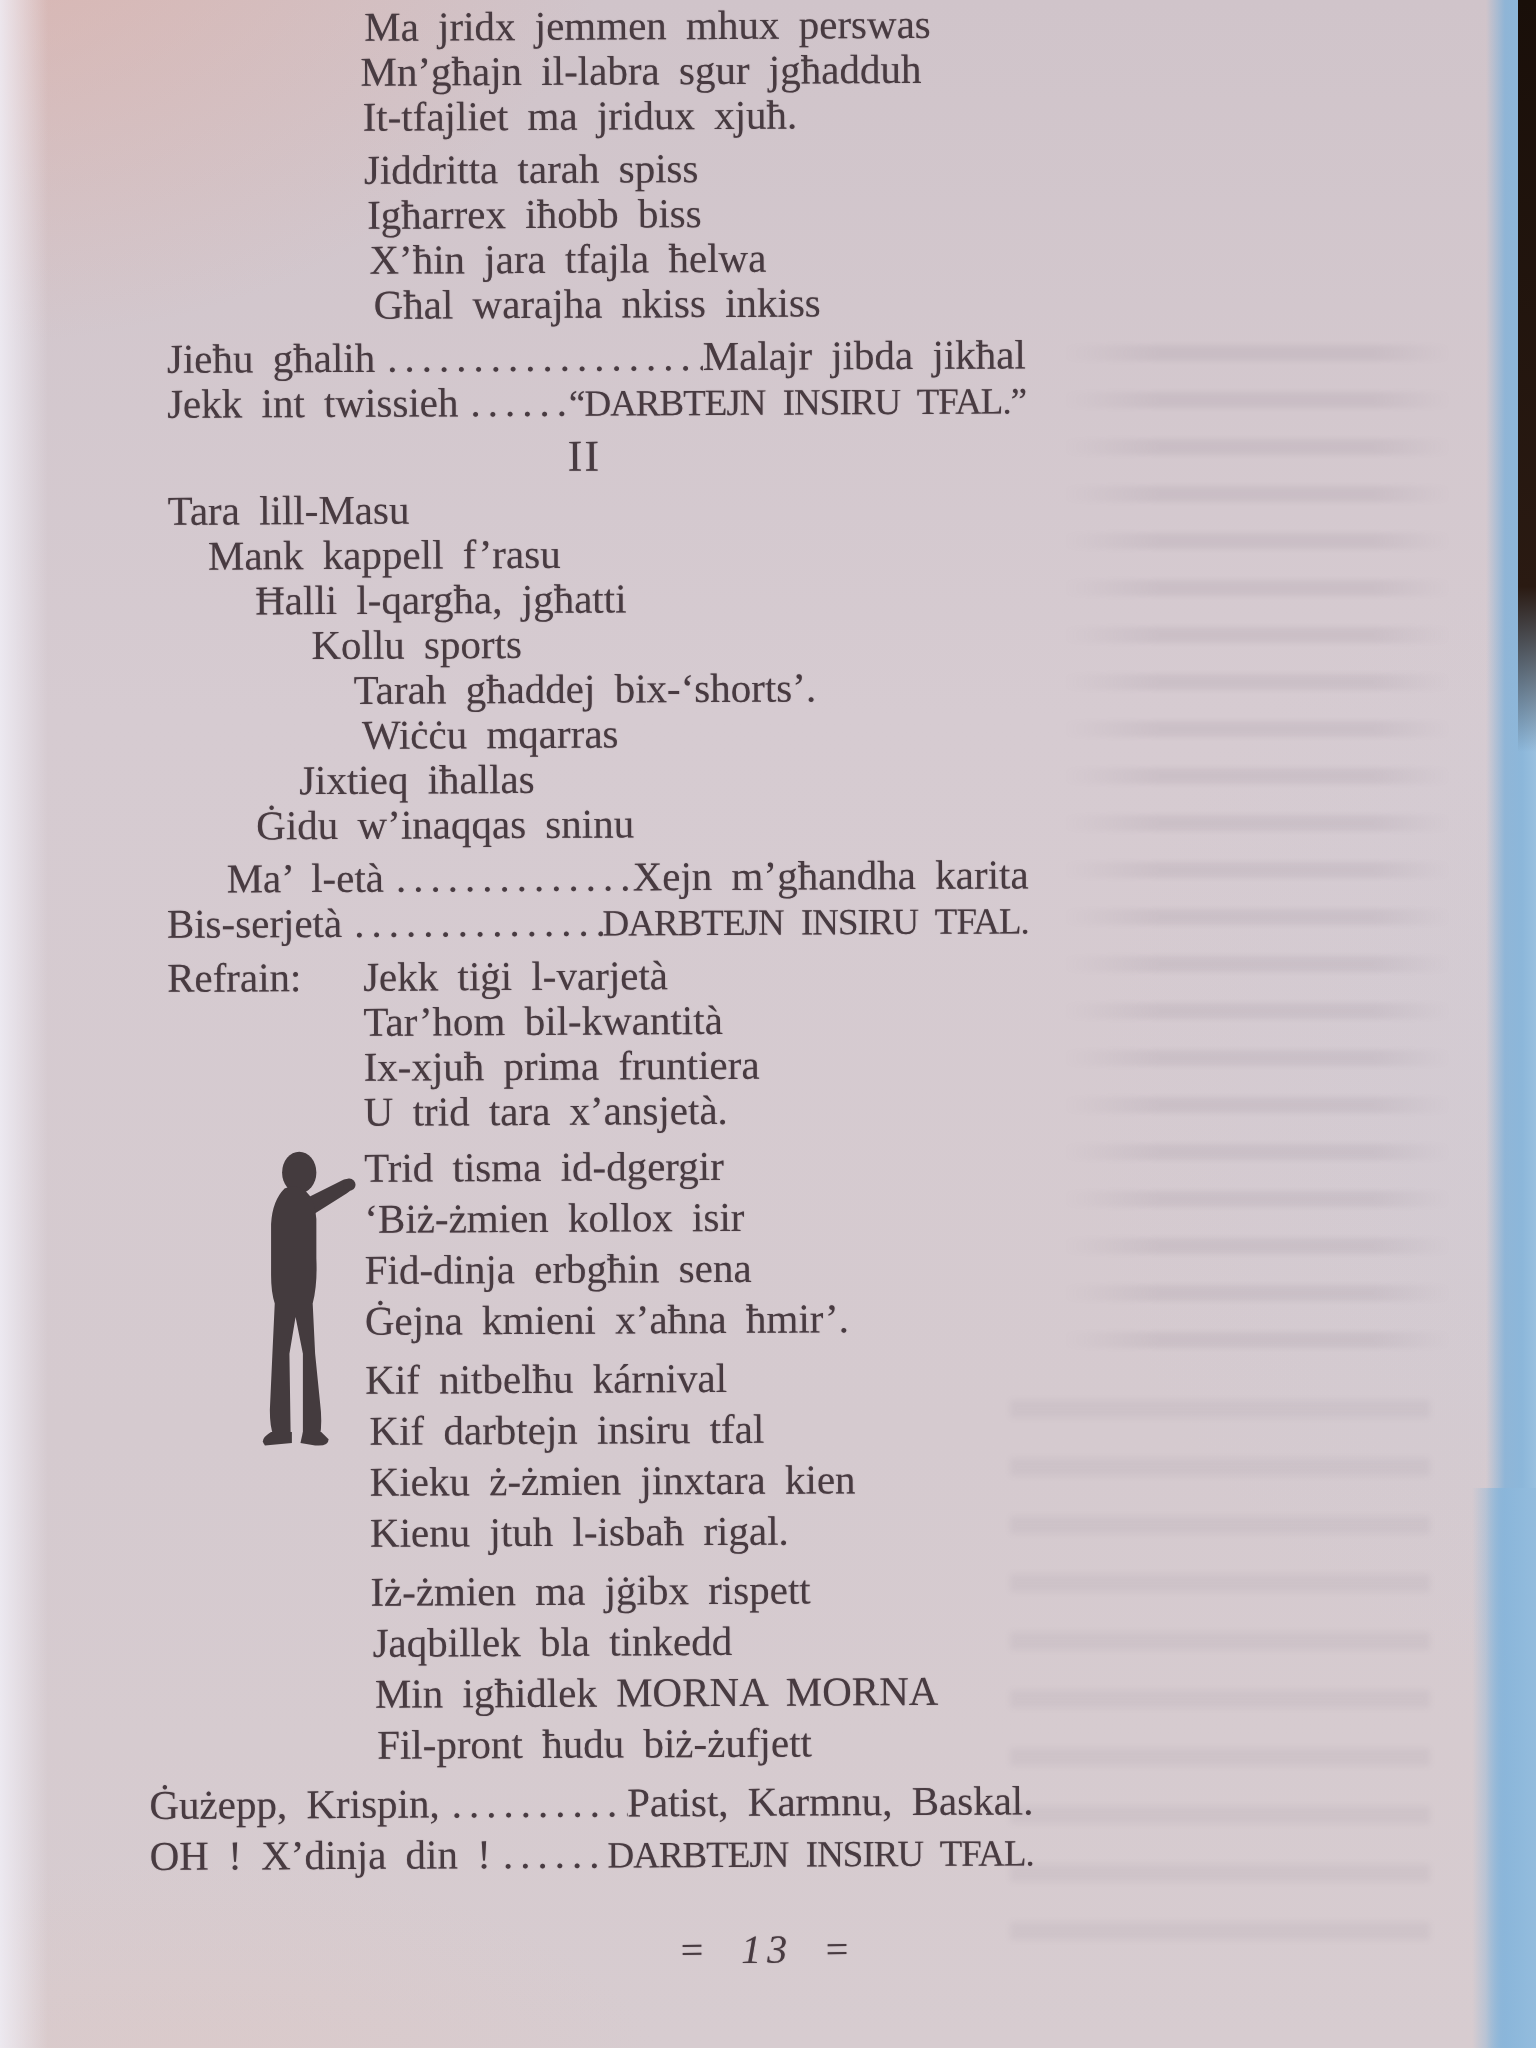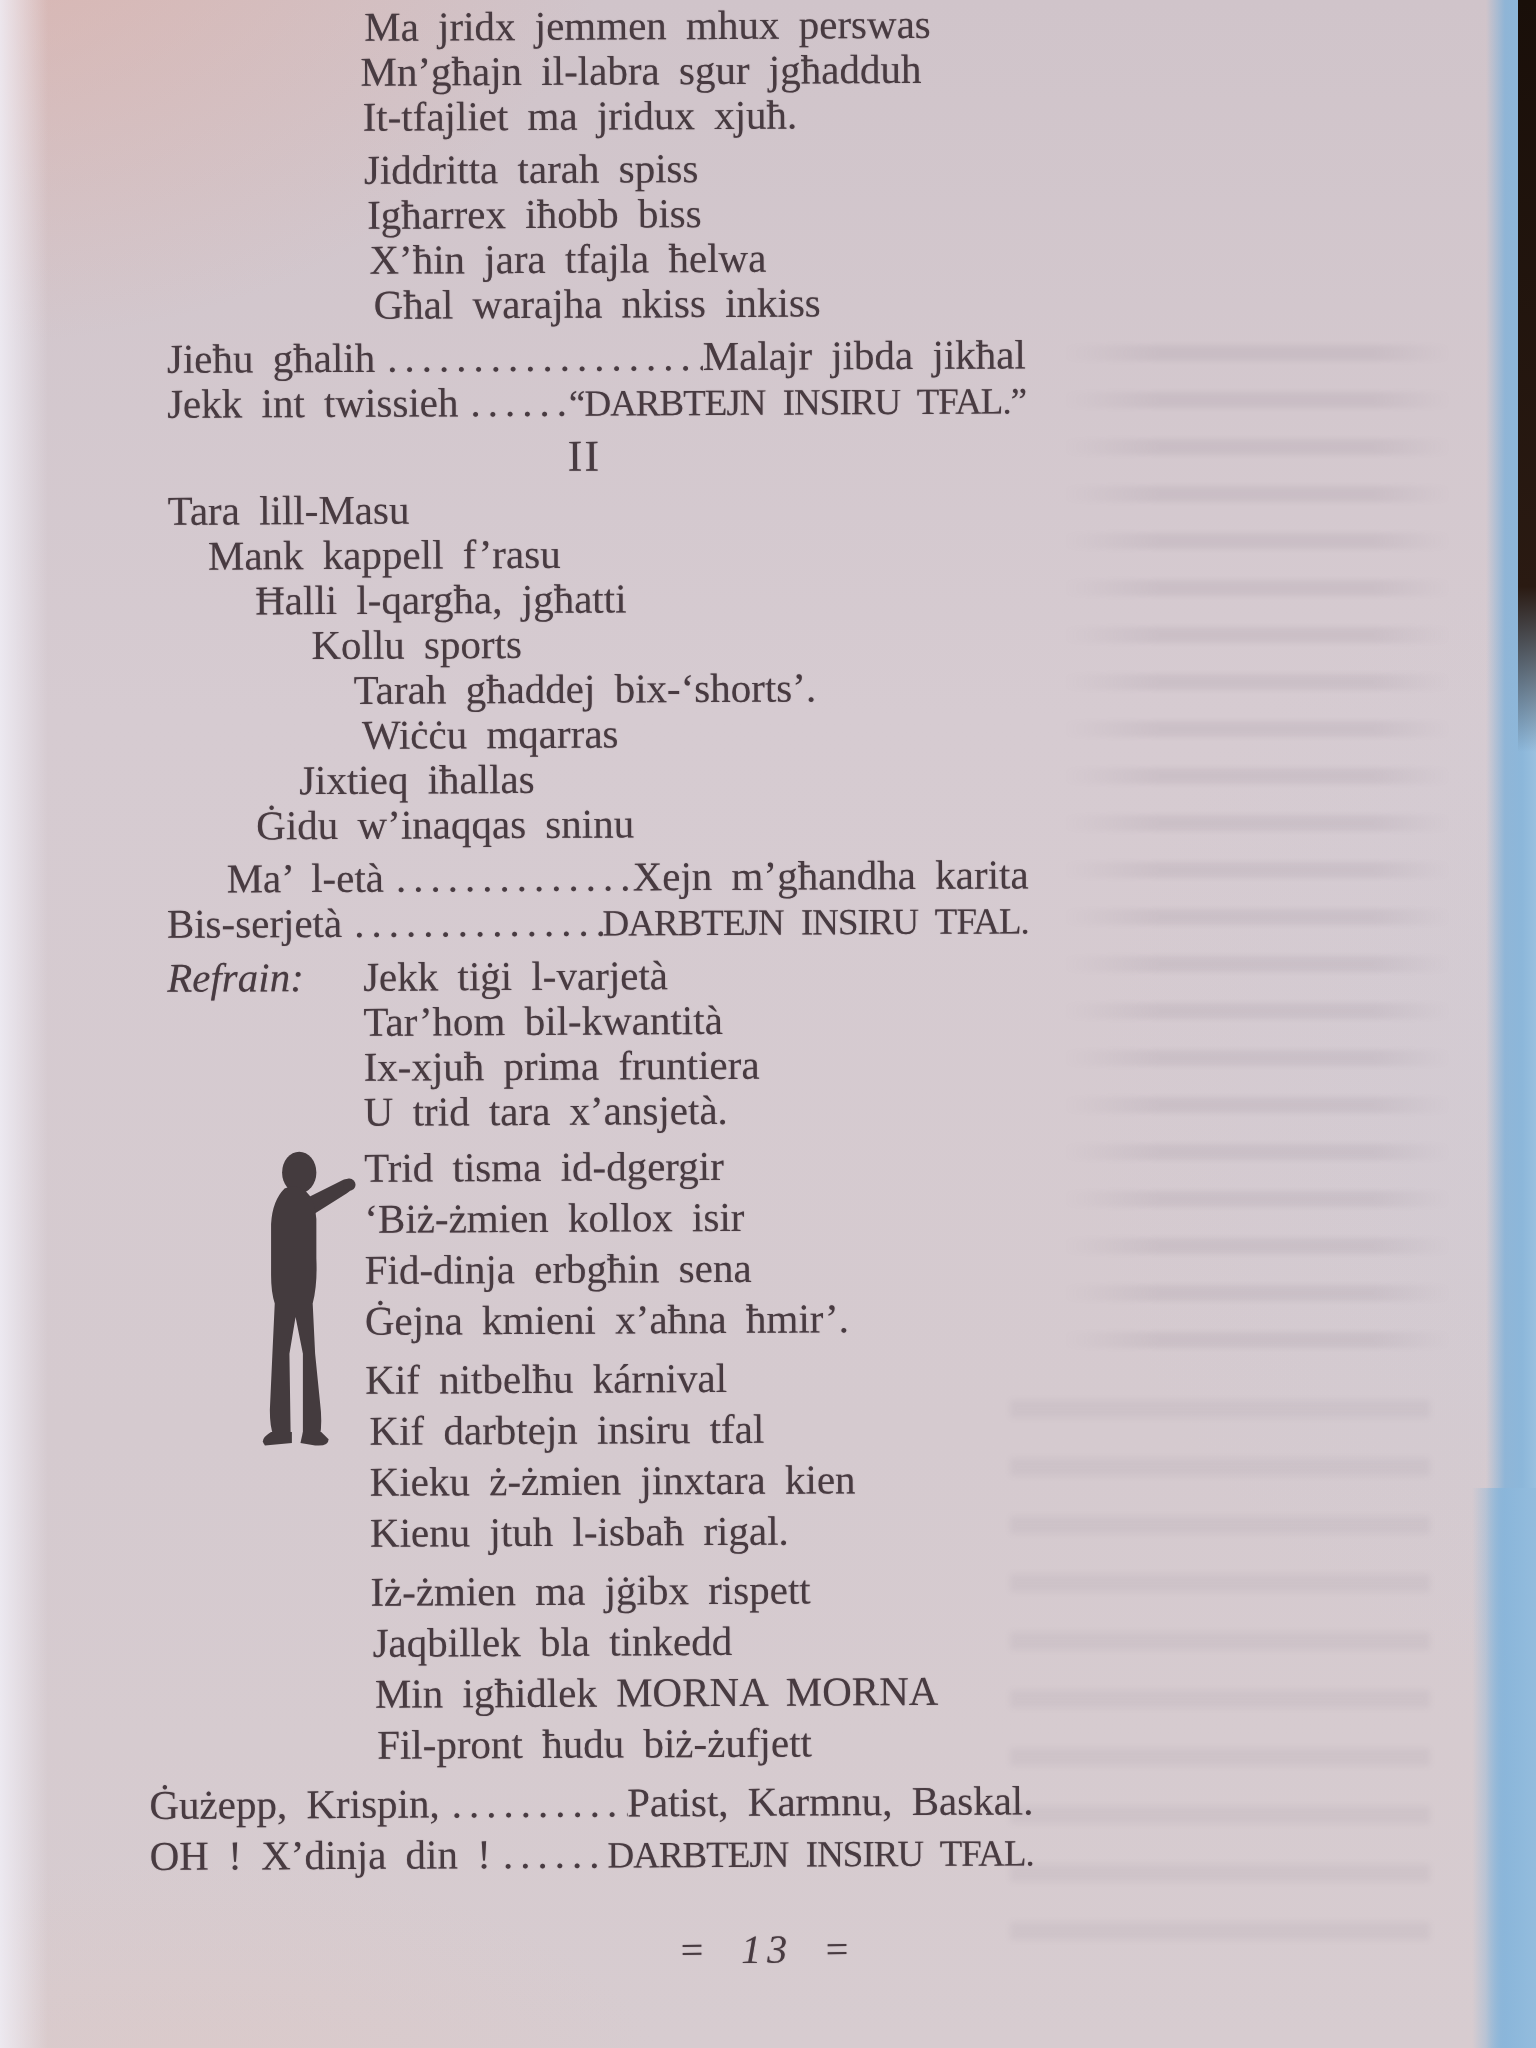--- a/index.html
+++ b/index.html
@@ -48,21 +48,21 @@
   .line{line-height:45px;white-space:nowrap;word-spacing:9px;}
   .stanza.loose .line{line-height:51px;}
   .line.center{text-align:center;font-size:44px;letter-spacing:2px;}
   .line.leader{display:flex;align-items:baseline;}
   .lead-left{white-space:nowrap;flex:0 0 auto;}
   .lead-dots{flex:1 1 auto;min-width:0;overflow:hidden;white-space:nowrap;
     letter-spacing:7px;padding:0 12px;}
   .lead-right{white-space:nowrap;flex:0 0 auto;}
   .lead-right.caps{font-size:37px;letter-spacing:-1px;}
   .line.refrain{position:relative;}
-  .refrain-label{position:absolute;left:22px;font-style:italic;}
+  .refrain-label{position:absolute;left:22px;}
   #footer{margin-top:46px;padding-left:350px;text-align:center;
     font-style:italic;font-size:40px;letter-spacing:6px;word-spacing:14px;}
 
   
   #figure{position:absolute;left:230px;top:1148px;width:136px;height:306px;z-index:2;
     filter:blur(.4px);opacity:.93;}
 </style>
 </head>
 <body>
 

